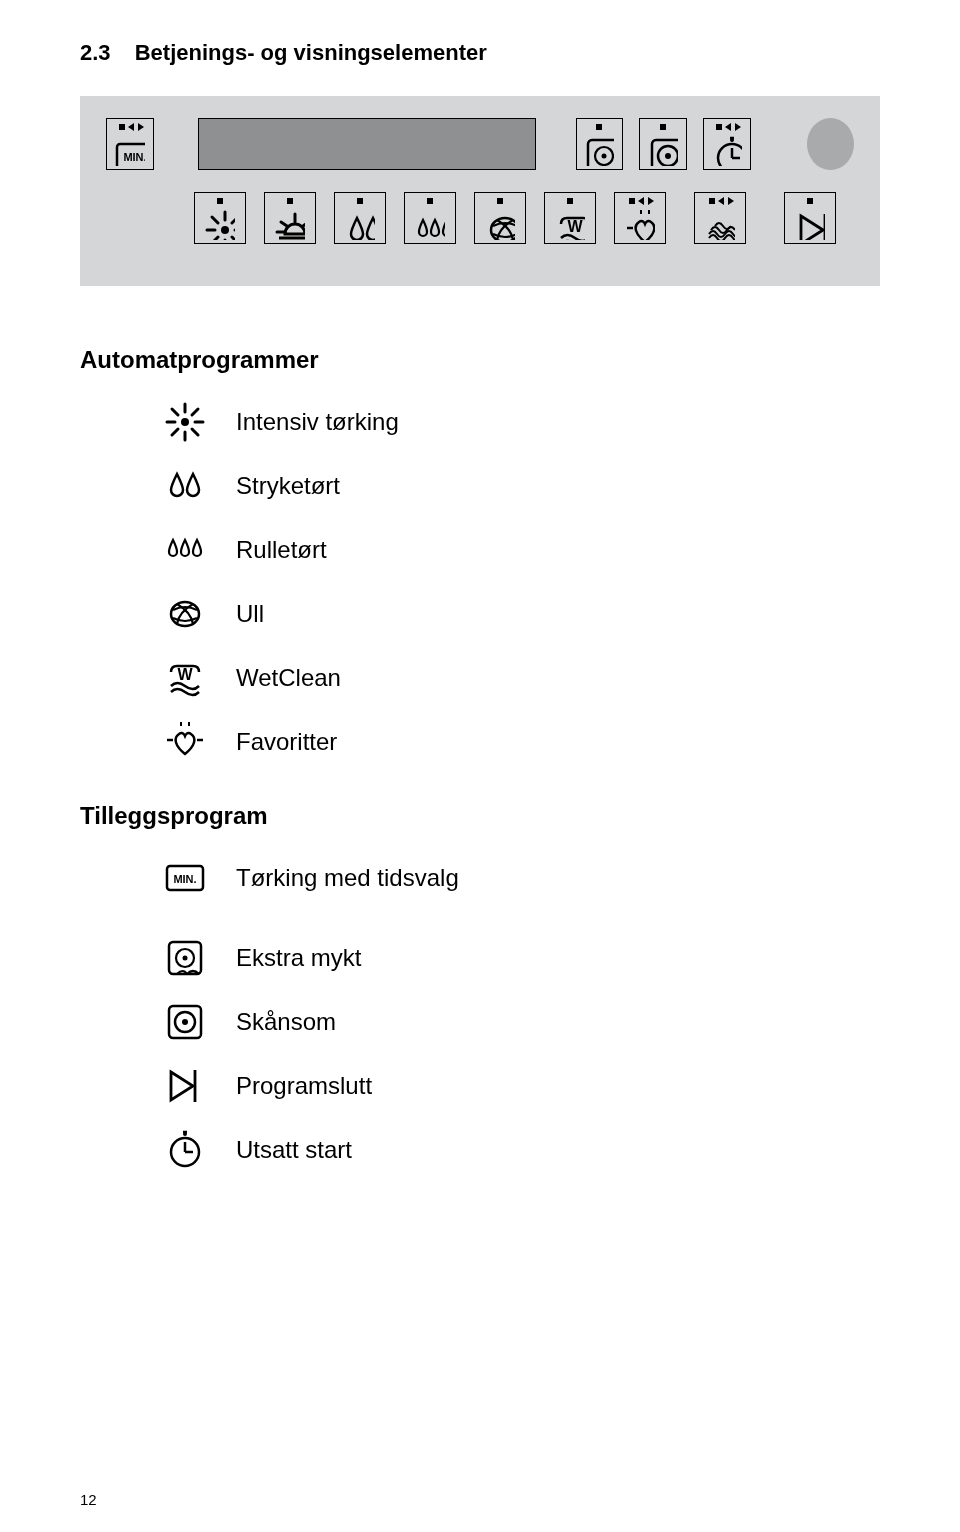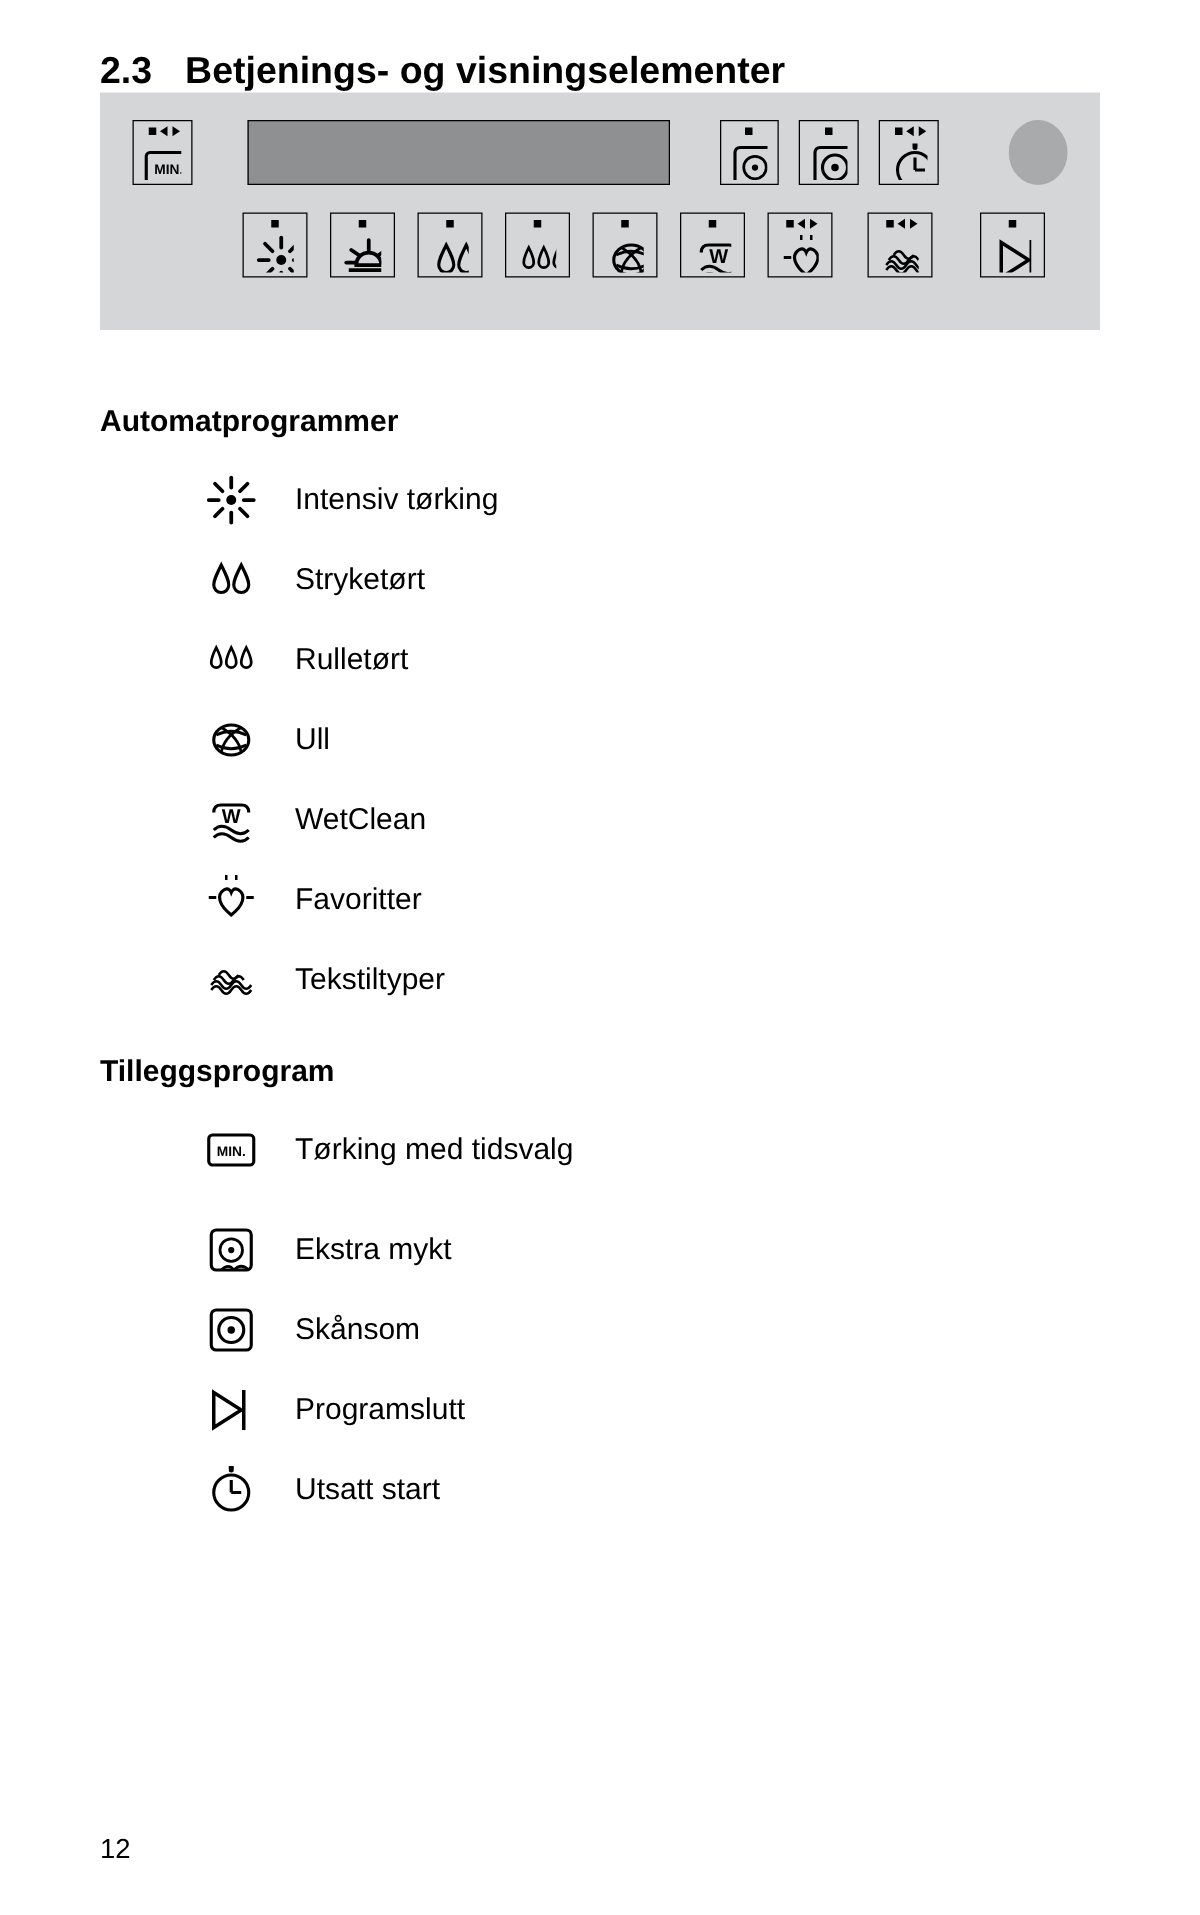--- a/index.html
+++ b/index.html
@@ -1,21 +1,21 @@
 <!DOCTYPE html>
 <html><head>
 <meta charset="utf-8">
 <style>
   * { margin: 0; padding: 0; box-sizing: border-box; }
   html, body { width: 960px; height: 1532px; font-family: Arial, Helvetica, sans-serif; background: #fff; color: #000; }
   .page { padding: 40px 80px 0 80px; position: relative; height: 100%; }
   .header-line { font-family: Arial, sans-serif; font-size: 24px; margin-bottom: 40px; }
   .header-line .num { font-weight: normal; }
   .header-line .txt { font-weight: normal; }
-  .section-title { font-size: 30px; font-weight: bold; }
+  .section-title { font-size: 22px; font-weight: bold; margin-bottom: 30px; }
   .section-number { font-weight: bold; margin-right: 18px; }
 
   
   .panel { background: #d5d6d7; width: 100%; height: 190px; padding: 22px 26px; margin-bottom: 60px; }
   .panel-row { display: flex; align-items: center; }
   .panel-row.top { margin-bottom: 22px; }
   .display-bar { background: #8f9091; width: 370px; height: 52px; border: 1px solid #000; margin-left: 28px; margin-right: 40px; }
   .panel-btn { width: 52px; height: 52px; border: 1px solid #000; background: #d5d6d7; margin-right: 16px; display: flex; flex-direction: column; align-items: center; justify-content: flex-start; padding-top: 3px; position: relative; }
   .indicator-row { display: flex; align-items: center; justify-content: center; width: 100%; height: 10px; }
   .dot { width: 6px; height: 6px; background: #000; margin: 0 3px; }
@@ -32,21 +32,21 @@
 
   
   .heading { font-size: 24px; font-weight: bold; margin-bottom: 28px; }
 
   
   .item-list { padding-left: 80px; margin-bottom: 40px; }
   .item { display: flex; align-items: center; margin-bottom: 24px; }
   .item-icon { width: 50px; height: 40px; display: flex; align-items: center; justify-content: center; margin-right: 26px; }
   .item-label { font-size: 24px; }
 
-  .page-num { position: absolute; bottom: 40px; left: 80px; font-size: 22px; }
+  .page-num { position: absolute; bottom: 24px; left: 80px; font-size: 15px; }
 
   
   svg.icn { width: 40px; height: 40px; }
   svg.icn-sm { width: 30px; height: 30px; }
 </style>
 </head>
 <body>
 
 <svg width="0" height="0" style="position:absolute">
   <defs>
@@ -348,28 +348,20 @@
       <span class="item-label">WetClean</span>
     </div>
     <div class="item">
       <span class="item-icon">
           <svg class="icn">
             <use href="#ico-heart"></use>
           </svg>
         </span>
       <span class="item-label">Favoritter</span>
     </div>
-    <div class="item">
-      <span class="item-icon">
-          <svg class="icn">
-            <use href="#ico-textile"></use>
-          </svg>
-        </span>
-      <span class="item-label">Tekstiltyper</span>
-    </div>
   </div>
 
   <div class="heading">Tilleggsprogram</div>
   <div class="item-list">
     <div class="item">
       <span class="item-icon">
           <svg class="icn">
             <use href="#ico-min"></use>
           </svg>
         </span>

